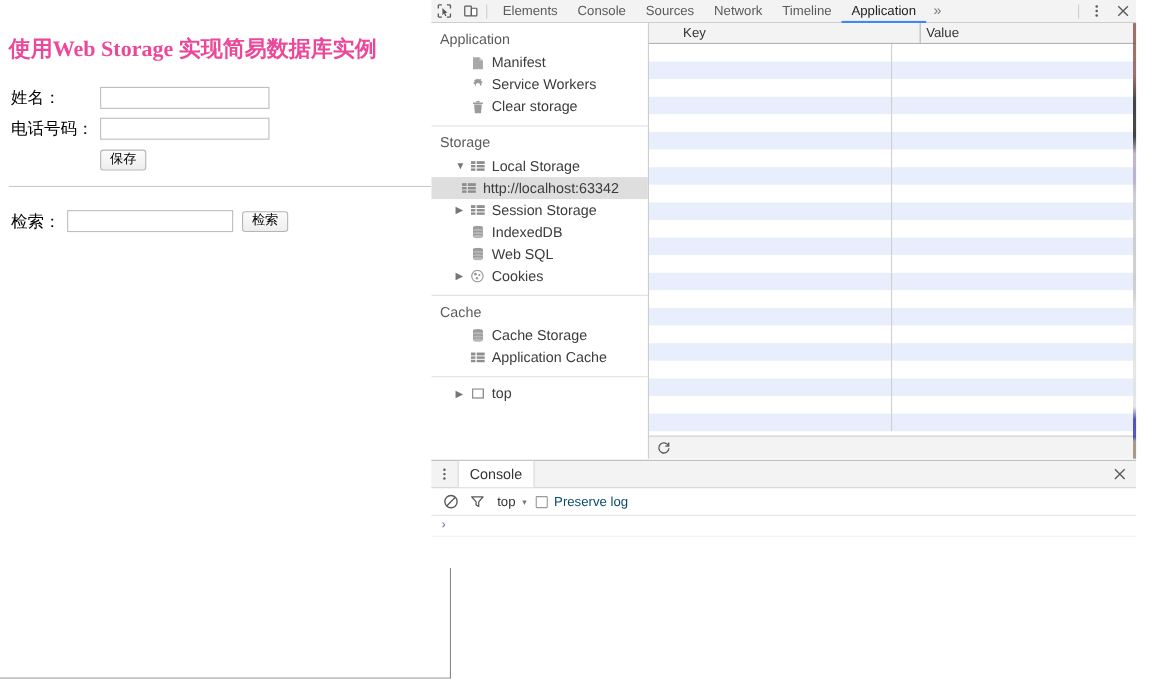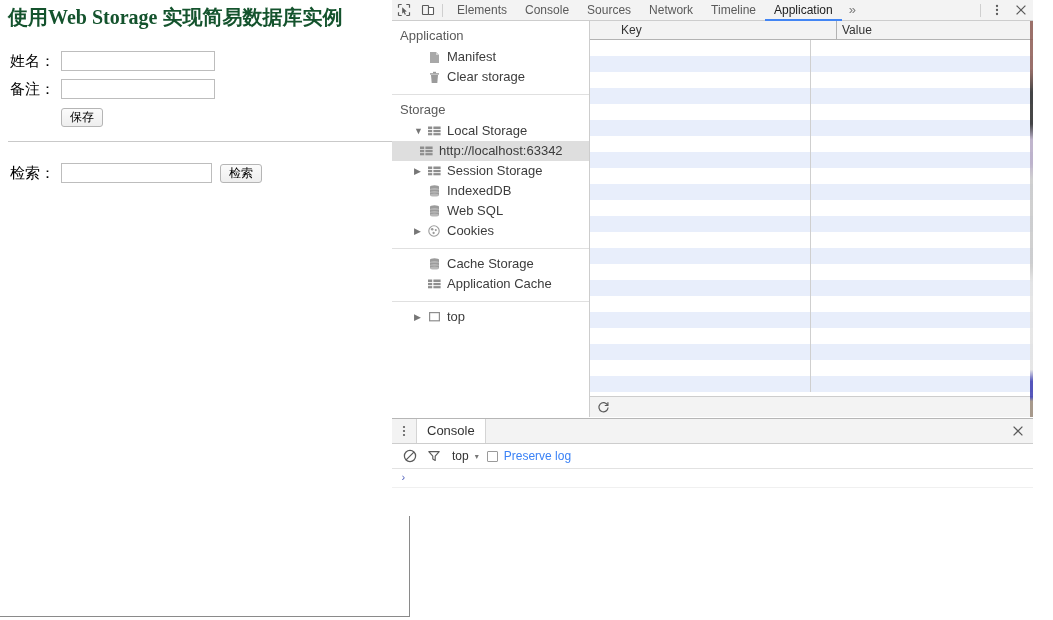--- a/index.html
+++ b/index.html
@@ -26,22 +26,22 @@
     border-right: 1px solid #8a8a8a;
     border-bottom: 1px solid #8a8a8a;
     box-sizing: border-box;
     overflow: hidden;
     font-family: "Liberation Serif", serif;
   }
   #page-title {
     font-family: "Liberation Serif", serif;
     font-size: 20px;
     font-weight: bold;
-    color: #14532d;
-    margin: 4px 0 0 8px;
+    color: #ec4899;
+    margin: 32px 0 0 8px;
     line-height: 26px;
     white-space: nowrap;
   }
   .form-table {
     margin: 17px 0 0 10px;
     border-collapse: collapse;
   }
   .form-table td {
     padding: 0;
     vertical-align: middle;
@@ -60,21 +60,21 @@
     border: 1px solid #bdbdbd;
     background: #fff;
     font-family: "Liberation Serif", serif;
     font-size: 13px;
     padding: 1px 2px;
     box-sizing: content-box;
     outline: none;
     color: #000;
   }
   .btn {
-    font-family: Liberation Sans, sans-serif;
+    font-family: Liberation Mono, monospace;
     font-size: 12px;
     color: #000;
     background: linear-gradient(#fbfbfb, #eeeeee);
     border: 1px solid #b5b5b5;
     border-radius: 3px;
     padding: 2px 8px;
     cursor: default;
     line-height: 13px;
   }
   .save-cell { padding-top: 4px !important; }
@@ -332,21 +332,21 @@
   .cf-caret { font-size: 8px; color: #777; padding: 0 8px 0 4px; cursor: default; }
   .cf-check {
     width: 11px; height: 11px;
     border: 1px solid #9a9a9a;
     border-radius: 1px;
     background: #fff;
     margin-right: 6px;
     cursor: default;
     box-sizing: border-box;
   }
-  .cf-label { font-size: 12px; color: #3b82f6; cursor: default; }
+  .cf-label { font-size: 12px; color: #0c4a6e; cursor: default; }
   #console-body {
     height: 150px;
     background: #fff;
     overflow: hidden;
   }
   #console-prompt {
     display: flex;
     align-items: center;
     height: 18px;
     padding-left: 8px;
@@ -386,21 +386,21 @@
 <div id="page-pane">
   <div id="page-title">使用Web Storage 实现简易数据库实例</div>
 
   <table class="form-table">
     <tbody>
       <tr>
         <td class="form-label">姓名：</td>
         <td><input class="txt" type="text" placeholder="" style=""></td>
       </tr>
       <tr>
-        <td class="form-label">备注：</td>
+        <td class="form-label">电话号码：</td>
         <td><input class="txt" type="text" placeholder="" style=""></td>
       </tr>
       <tr>
         <td></td>
         <td class="save-cell">
           <button class="btn">保存</button>
         </td>
       </tr>
     </tbody>
   </table>
@@ -464,20 +464,29 @@
         <span class="nav-ico">
           <svg width="11" height="13" viewBox="0 0 11 13">
             <path d="M1 1h6l3 3v8H1z" fill="#a8a8a8"></path>
             <path d="M7 1v3h3" fill="#d4d4d4"></path>
           </svg>
         </span>
         <span class="nav-lbl">Manifest</span>
       </div>
       <div class="nav-item indent2">
         <span class="nav-ico">
+          <svg width="13" height="13" viewBox="0 0 13 13">
+            <path d="M6.5 0.8l1.1.5.9-.8 1 1-0.5 1.1 1.2.3.3 1.4-1.1.6.6 1-0.8 1.1-1.2-.3-.3 1.2-1.4.2-.5-1.1-1.1.6-1.1-.8.3-1.2-1.2-.3-.2-1.4 1.1-.5-.6-1.1.8-1 1.2.3.3-1.2z" fill="#9b9b9b"></path>
+            <circle cx="6.5" cy="6.5" r="2" fill="#fff"></circle>
+          </svg>
+        </span>
+        <span class="nav-lbl">Service Workers</span>
+      </div>
+      <div class="nav-item indent2">
+        <span class="nav-ico">
           <svg width="11" height="13" viewBox="0 0 11 13">
             <rect x="1" y="2.2" width="9" height="1.4" fill="#9b9b9b"></rect>
             <path d="M4 0.8h3v1.4H4z" fill="#9b9b9b"></path>
             <path d="M2 4h7l-.7 8h-5.6z" fill="#9b9b9b"></path>
           </svg>
         </span>
         <span class="nav-lbl">Clear storage</span>
       </div>
     </div>
 
@@ -566,20 +575,21 @@
             <circle cx="4.2" cy="4.3" r="1.25" fill="#9b9b9b"></circle>
             <circle cx="7.8" cy="5.1" r="1.05" fill="#9b9b9b"></circle>
             <circle cx="5.6" cy="8.0" r="1.15" fill="#9b9b9b"></circle>
           </svg>
         </span>
         <span class="nav-lbl">Cookies</span>
       </div>
     </div>
 
     <div class="nav-section">
+      <div class="nav-head">Cache</div>
       <div class="nav-item indent2">
         <span class="nav-ico">
           <svg width="11" height="12" viewBox="0 0 11 12">
             <ellipse cx="5.5" cy="1.8" rx="4.5" ry="1.6" fill="#9b9b9b"></ellipse>
             <rect x="1" y="1.8" width="9" height="2.6" fill="#9b9b9b"></rect>
             <ellipse cx="5.5" cy="4.5" rx="4.5" ry="1.6" fill="#b8b8b8"></ellipse>
             <rect x="1" y="4.8" width="9" height="2.6" fill="#9b9b9b"></rect>
             <ellipse cx="5.5" cy="7.5" rx="4.5" ry="1.6" fill="#b8b8b8"></ellipse>
             <rect x="1" y="7.7" width="9" height="2.3" fill="#9b9b9b"></rect>
             <ellipse cx="5.5" cy="10" rx="4.5" ry="1.6" fill="#b8b8b8"></ellipse>

